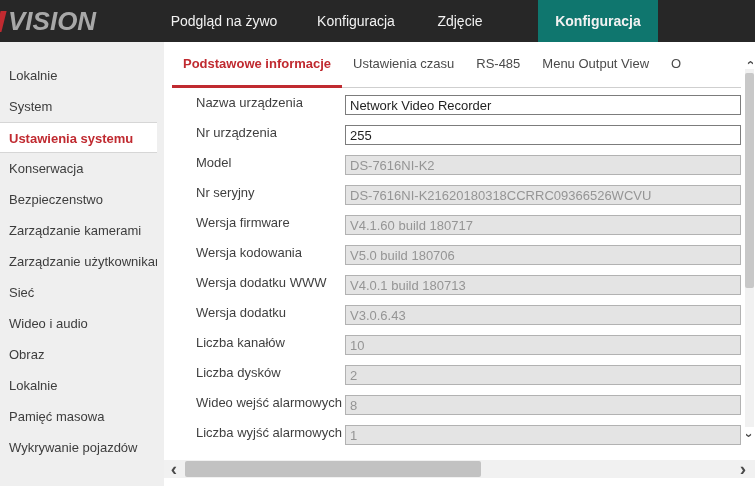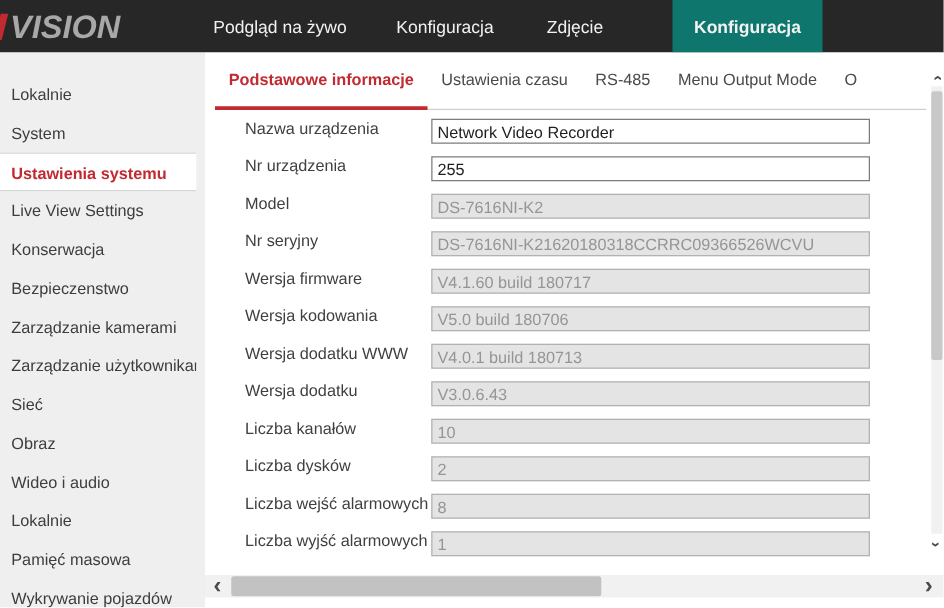--- a/index.html
+++ b/index.html
@@ -28,21 +28,21 @@
   .main{flex:1;position:relative;background:#fff;}
   
   .tabbar{margin:0 14px 0 8px;height:46px;display:flex;border-bottom:1px solid #cfcfcf;box-sizing:border-box;}
   .tab{padding:0 11px;line-height:44px;font-size:13px;color:#4a4a4a;position:relative;cursor:pointer;white-space:nowrap;}
   .tab.active{color:#c02a30;font-weight:bold;}
   .tab.active::after{content:"";position:absolute;left:0;right:0;bottom:-1px;height:3px;background:#c02a30;}
   
   .form{position:absolute;top:53px;left:32px;}
   .row{height:30px;display:flex;align-items:flex-start;}
   .flabel{width:149px;flex:none;font-size:13px;color:#3f3f3f;white-space:nowrap;}
-  .finput{width:351px;height:20px;box-sizing:border-box;font-size:13px;padding:0 4px;font-family:"Liberation Sans","DejaVu Sans",sans-serif;}
+  .finput{width:396px;height:20px;box-sizing:border-box;font-size:13px;padding:0 4px;font-family:"Liberation Sans","DejaVu Sans",sans-serif;}
   .finput.editable{border:1px solid #7c7c7c;background:#fff;color:#1f1f1f;}
   .finput.readonly{border:1px solid #b2b2b2;background:#e4e4e4;color:#959595;}
   
   .hscroll{position:absolute;left:0;right:0;top:418px;height:18px;background:#f1f1f1;}
   .h-arrow{position:absolute;top:0;width:16px;height:18px;line-height:17px;text-align:center;font-size:19px;font-weight:bold;color:#4a4a4a;cursor:pointer;}
   .h-arrow.left{left:2px;}
   .h-arrow.right{right:4px;}
   .h-thumb{position:absolute;left:21px;top:1px;width:296px;height:16px;background:#c2c2c2;border-radius:2px;cursor:pointer;}
   
   .vscroll{position:absolute;right:0;top:13px;bottom:45px;width:11px;}
@@ -70,40 +70,39 @@
     <div class="top-item active">Konfiguracja</div>
   </div>
 </div>
 
 <div class="layout">
 
   <div class="sidebar">
     <div class="side-item">Lokalnie</div>
     <div class="side-item">System</div>
     <div class="side-item active">Ustawienia systemu</div>
-    <div class="side-item">Live View Settings</div>
     <div class="side-item">Konserwacja</div>
     <div class="side-item">Bezpieczenstwo</div>
     <div class="side-item">Zarządzanie kamerami</div>
     <div class="side-item">Zarządzanie użytkownikami</div>
     <div class="side-item">Sieć</div>
+    <div class="side-item">Wideo i audio</div>
     <div class="side-item">Obraz</div>
-    <div class="side-item">Wideo i audio</div>
     <div class="side-item">Lokalnie</div>
     <div class="side-item">Pamięć masowa</div>
     <div class="side-item">Wykrywanie pojazdów</div>
   </div>
 
   <div class="main">
 
     <div class="tabbar">
       <div class="tab active">Podstawowe informacje</div>
       <div class="tab">Ustawienia czasu</div>
       <div class="tab">RS-485</div>
-      <div class="tab">Menu Output Mode</div>
+      <div class="tab">Menu Output View</div>
       <div class="tab">O</div>
     </div>
 
     <div class="form">
       <div class="row">
         <div class="flabel">Nazwa urządzenia</div>
         <input class="finput editable" value="Network Video Recorder" style="">
       </div>
       <div class="row">
         <div class="flabel">Nr urządzenia</div>
@@ -135,21 +134,21 @@
       </div>
       <div class="row">
         <div class="flabel">Liczba kanałów</div>
         <input class="finput readonly" readonly="" value="10" style="">
       </div>
       <div class="row">
         <div class="flabel">Liczba dysków</div>
         <input class="finput readonly" readonly="" value="2" style="">
       </div>
       <div class="row">
-        <div class="flabel">Liczba wejść alarmowych</div>
+        <div class="flabel">Wideo wejść alarmowych</div>
         <input class="finput readonly" readonly="" value="8" style="">
       </div>
       <div class="row">
         <div class="flabel">Liczba wyjść alarmowych</div>
         <input class="finput readonly" readonly="" value="1" style="">
       </div>
     </div>
 
     <div class="hscroll">
       <div class="h-arrow left">‹</div>

